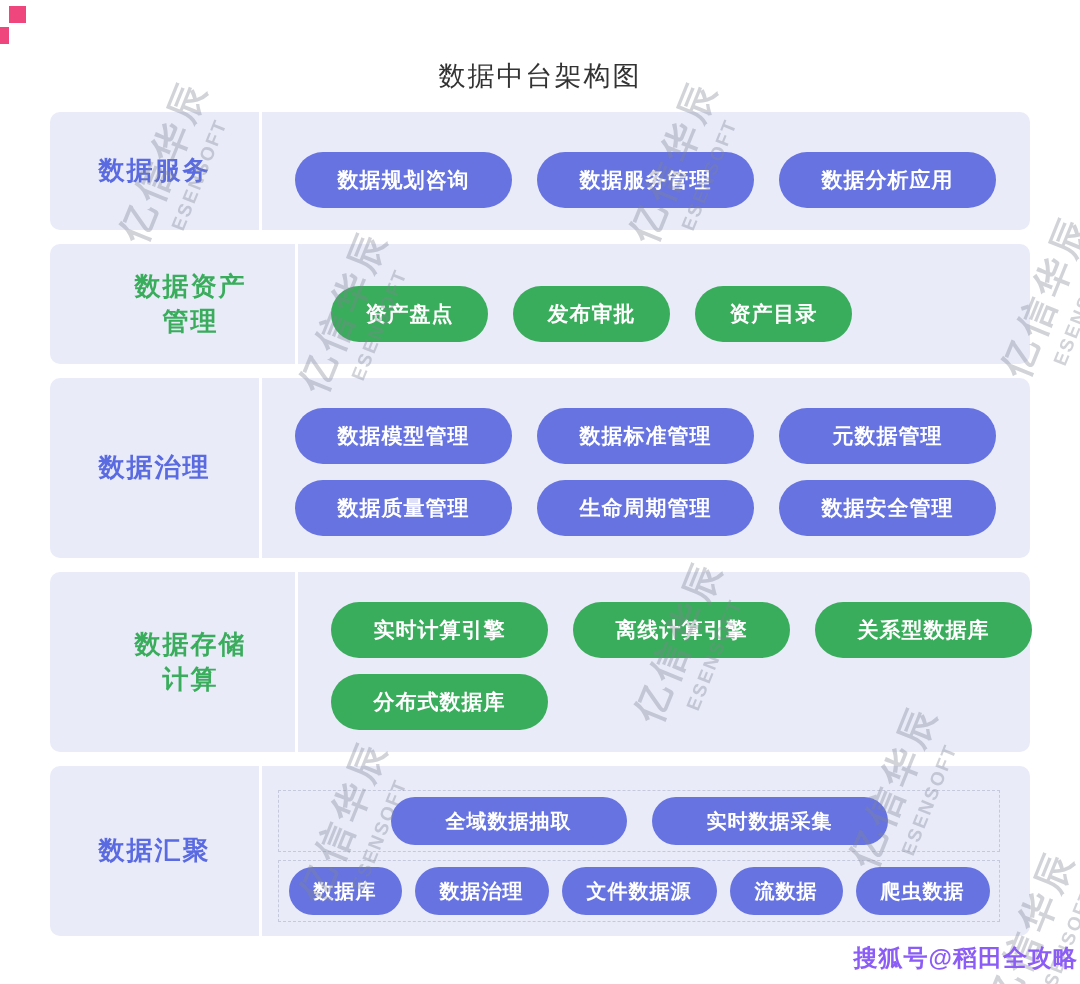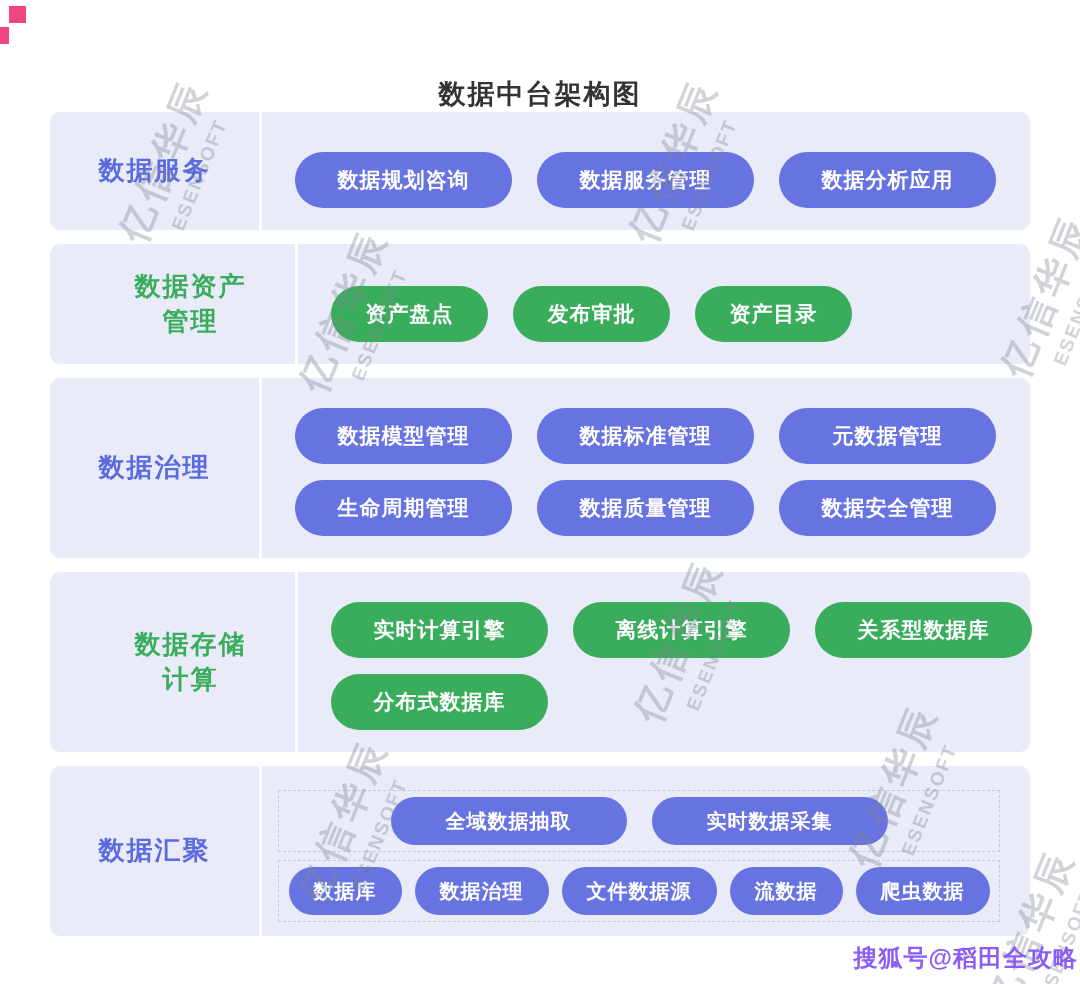--- a/index.html
+++ b/index.html
@@ -12,22 +12,22 @@
   }
   .page { position:absolute; inset:0; overflow:hidden; }
 
   
   .sq { position:absolute; background:#f0467e; z-index:7; }
   .sq1 { left:9px; top:6px; width:17px; height:17px; }
   .sq2 { left:0; top:27px; width:9px; height:17px; }
 
   .title {
     position:relative; z-index:2;
-    text-align:center; padding-top:76px;
-    font-size:27px; font-weight:bold; color:#333;
+    text-align:center; padding-top:58px;
+    font-size:27px; font-weight:normal; color:#333;
     letter-spacing:2px;
   }
 
   .sections {
     position:absolute; left:50px; right:50px; top:112px;
     display:flex; flex-direction:column; gap:14px; z-index:1;
   }
   .section {
     display:flex; background:#e9ebf9; border-radius:10px; align-items:stretch;
   }
@@ -161,22 +161,22 @@
       </div>
       <div class="section sec-3 purple">
         <div class="sec-label">数据治理</div>
         <div class="sec-body">
           <div class="pill-row">
             <div class="pill">数据模型管理</div>
             <div class="pill">数据标准管理</div>
             <div class="pill">元数据管理</div>
           </div>
           <div class="pill-row">
+            <div class="pill">数据质量管理</div>
             <div class="pill">生命周期管理</div>
-            <div class="pill">数据质量管理</div>
             <div class="pill">数据安全管理</div>
           </div>
         </div>
       </div>
       <div class="section sec-4 green">
         <div class="sec-label">数据存储
 计算</div>
         <div class="sec-body">
           <div class="pill-row">
             <div class="pill">实时计算引擎</div>

